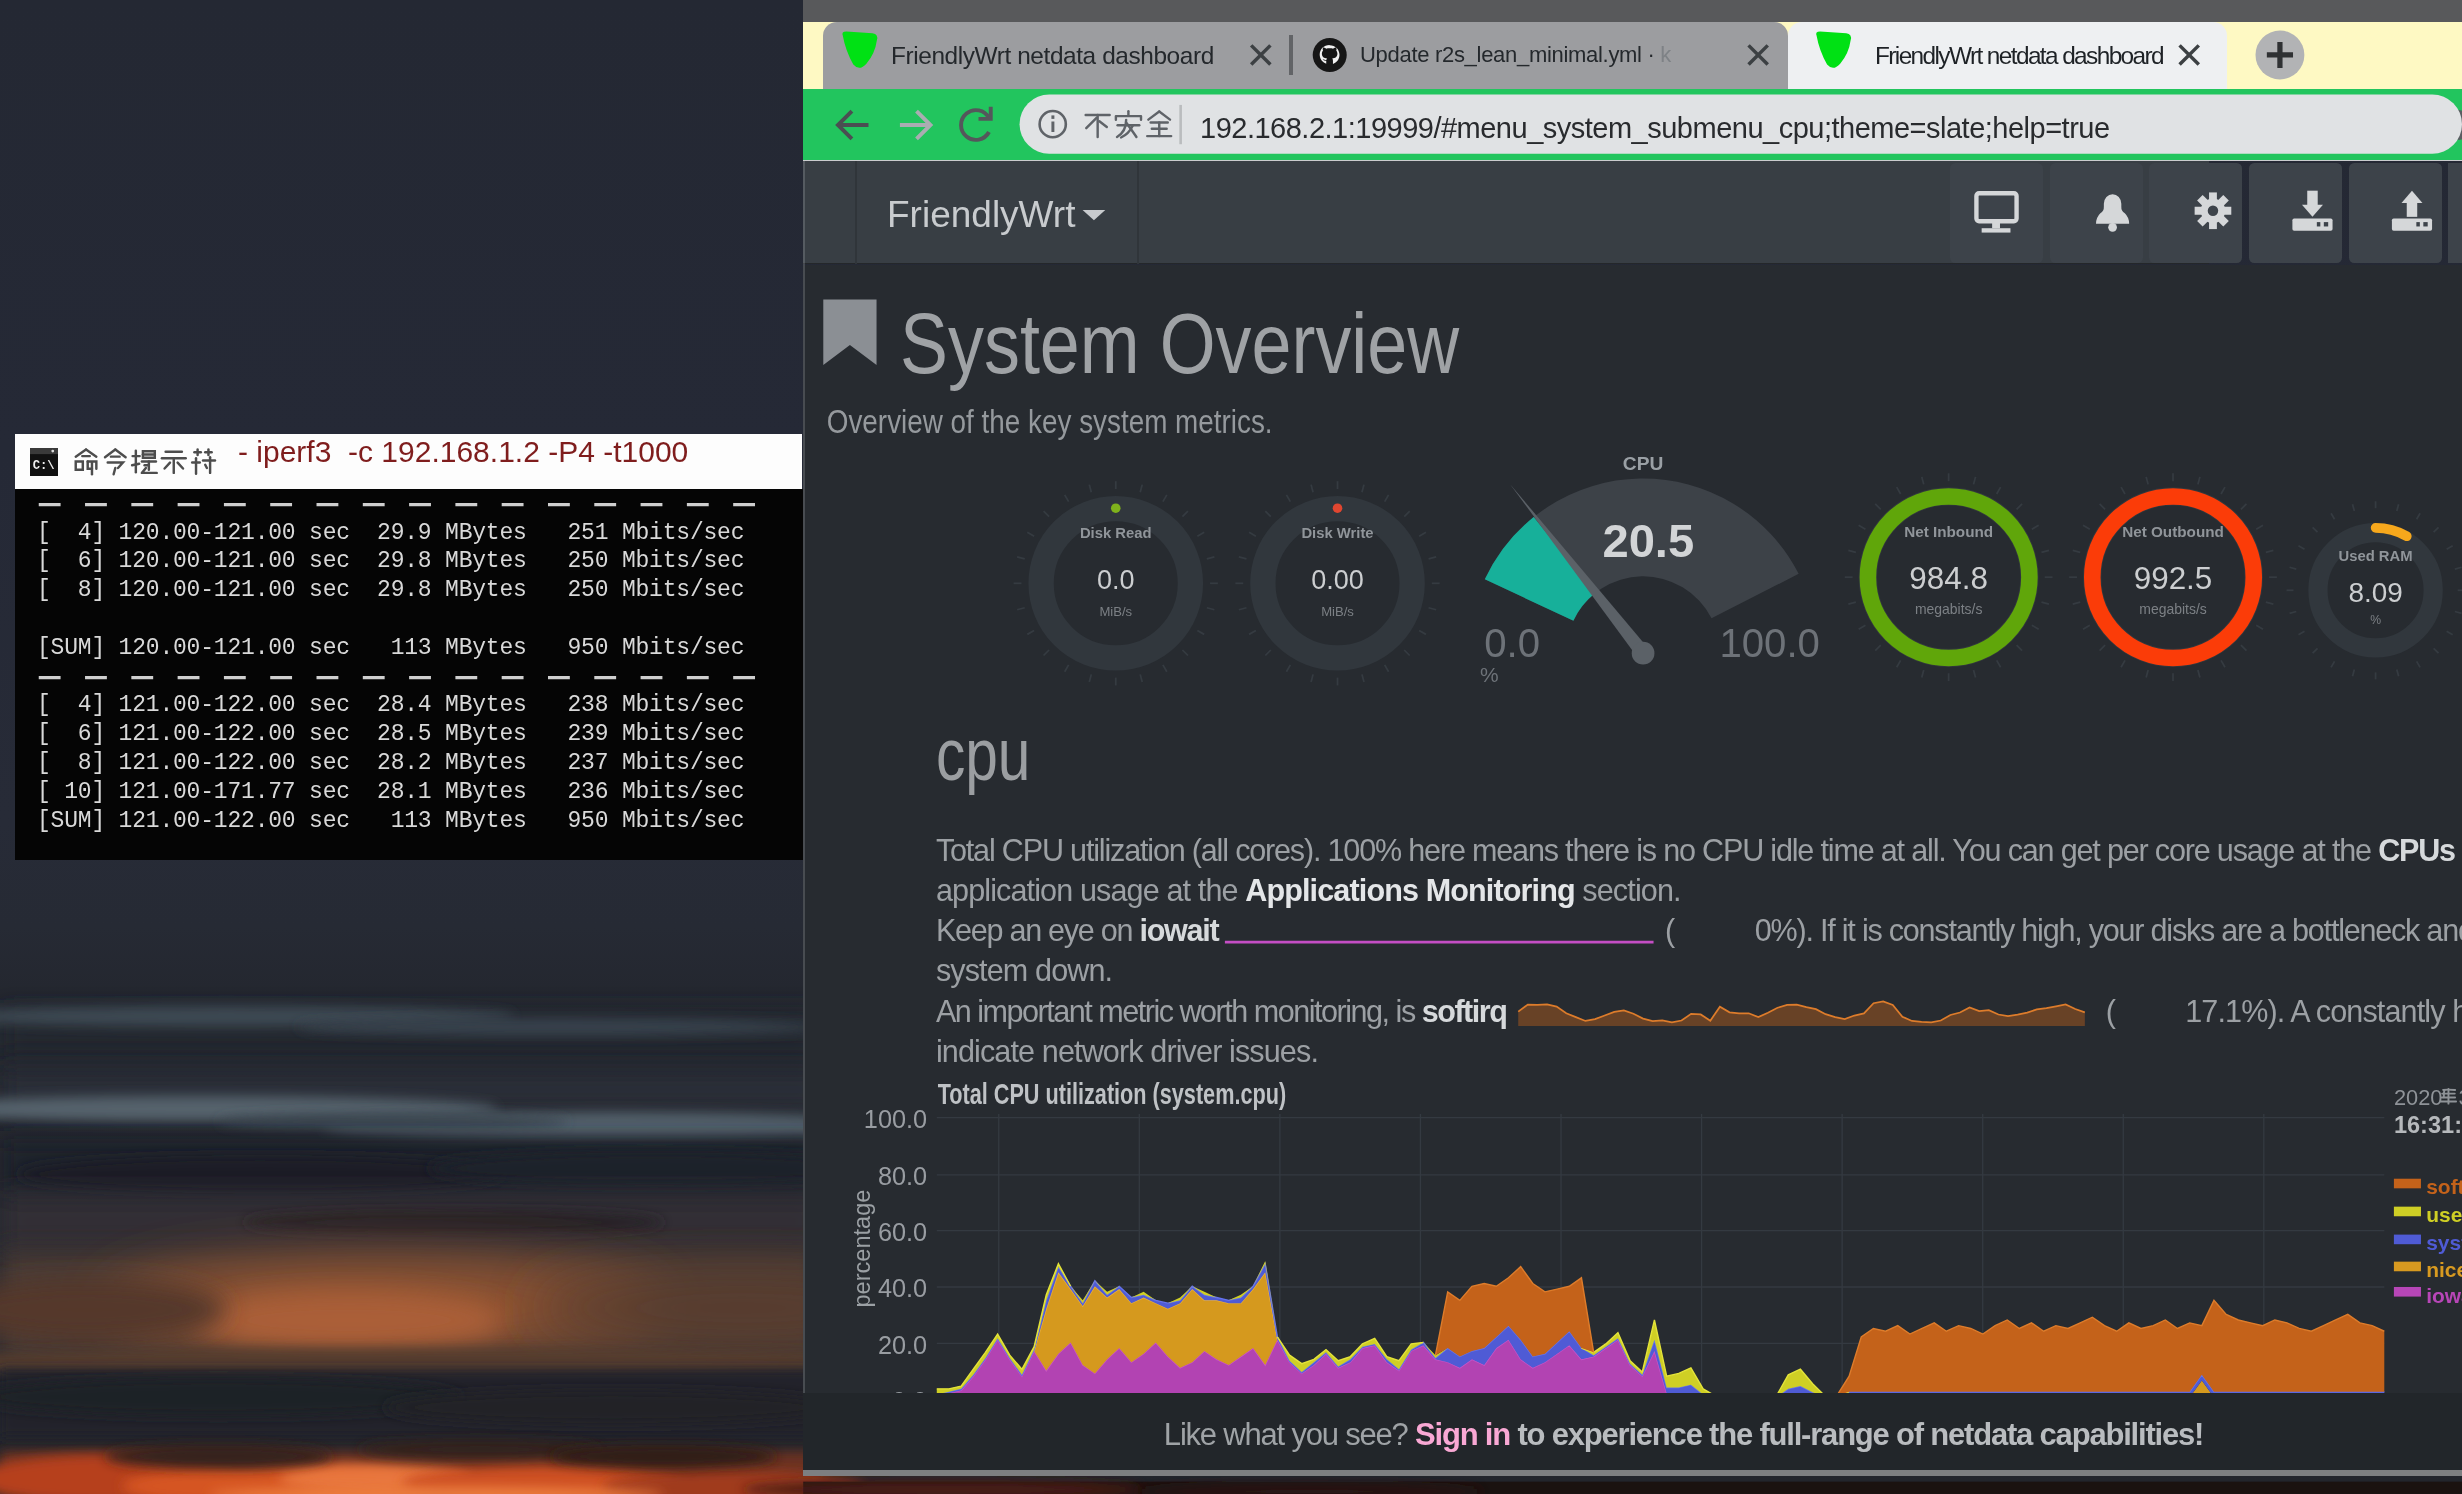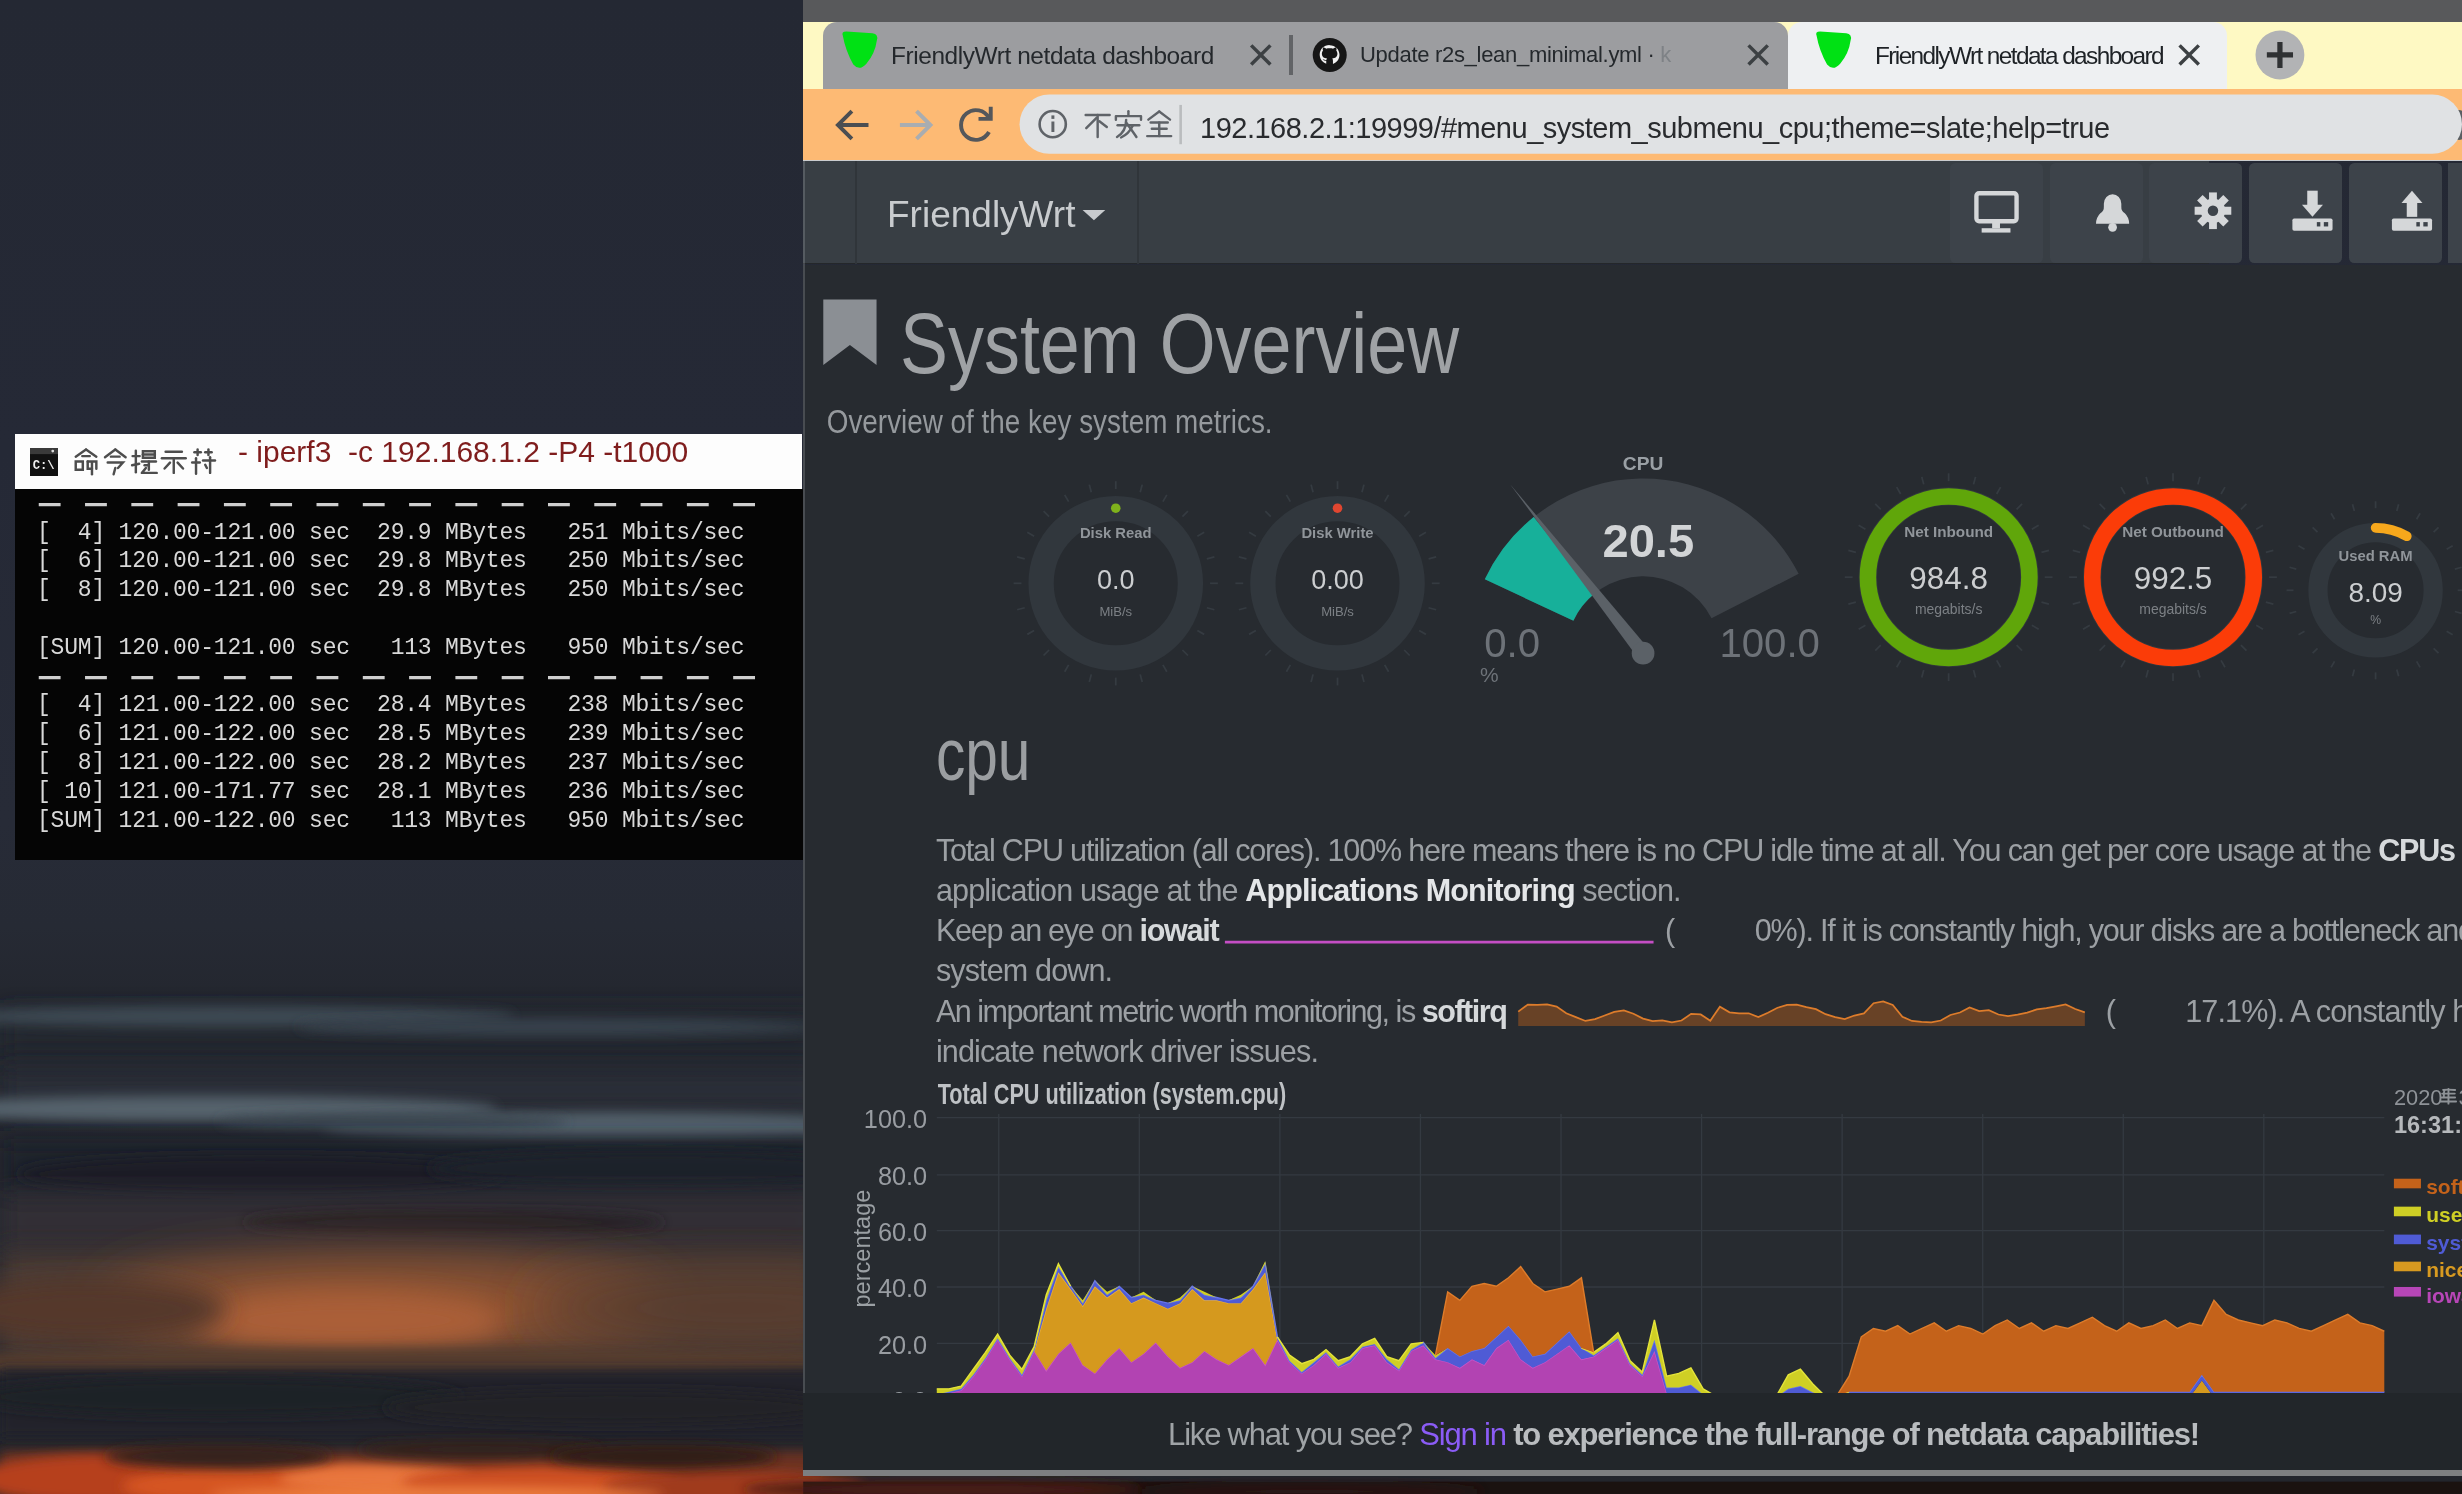--- a/index.html
+++ b/index.html
@@ -164,21 +164,21 @@
   <path d="M 1577,52 L 1599,74 M 1599,52 L 1577,74" stroke="#3c4043" stroke-width="4" fill="none"></path>
 
   <circle cx="1692" cy="63" r="28" fill="#b2b3b5"></circle>
   <path d="M 1677,63 L 1707,63 M 1692,48 L 1692,78" stroke="#2f3133" stroke-width="6"></path>
  </svg>
  <div class="abs" style="left:88px;top:42px;font-size:24.4px;letter-spacing:-0.4px;color:#24282c;">FriendlyWrt netdata dashboard</div>
  <div class="abs" style="left:557px;top:42px;font-size:22px;letter-spacing:-0.3px;color:#24282c;white-space:nowrap;width:367px;overflow:hidden">Update r2s_lean_minimal.yml · <span style="color:#7e8286">k</span></div>
  <div class="abs" style="left:1072px;top:42px;font-size:24.4px;letter-spacing:-1.6px;color:#1e2226;">FriendlyWrt netdata dashboard</div>
 </div>
 
-<div class="abs" style="left:0;top:89px;width:1659px;height:72px;background:#fdba74;border-bottom:1.7px solid #caccce;">
+<div class="abs" style="left:0;top:89px;width:1659px;height:72px;background:#22c55e;border-bottom:1.7px solid #caccce;">
  <div class="abs" style="left:1650px;top:21px;width:12.2px;height:30px;background:#5a5e62;border-radius:6.1px"></div>
  <svg width="1659" height="72" style="position:absolute;left:0;top:0" viewBox="0 0 1900 82">
 
   <path d="M 75,41 L 42,41 M 56,25 L 40,41 L 56,57" stroke="#4b4e52" stroke-width="4.5" fill="none"></path>
 
   <path d="M 111,41 L 144,41 M 130,25 L 146,41 L 130,57" stroke="#a9adb1" stroke-width="4.5" fill="none"></path>
 
   <path d="M 213,33 a 17,17 0 1 0 0,16" stroke="#54575b" stroke-width="4.5" fill="none"></path>
   <path d="M 215,20 L 215,34 L 201,34" stroke="#54575b" stroke-width="4.5" fill="none"></path>
 
@@ -487,16 +487,16 @@
       <text x="2779" y="1400" font-family="Liberation Sans, sans-serif" font-size="24" fill="#cfcf25" font-weight="bold" text-anchor="start">user</text>
       <rect x="2742" y="1414" width="31" height="11" fill="#4f5bd5"></rect>
       <text x="2779" y="1432" font-family="Liberation Sans, sans-serif" font-size="24" fill="#4f5bd5" font-weight="bold" text-anchor="start">system</text>
       <rect x="2742" y="1445" width="31" height="11" fill="#d89a20"></rect>
       <text x="2779" y="1463" font-family="Liberation Sans, sans-serif" font-size="24" fill="#d89a20" font-weight="bold" text-anchor="start">nice</text>
       <rect x="2742" y="1474" width="31" height="11" fill="#b746b7"></rect>
       <text x="2779" y="1492" font-family="Liberation Sans, sans-serif" font-size="24" fill="#b746b7" font-weight="bold" text-anchor="start">iowait</text>
     </svg>
 <div class="abs" style="left:0;top:1393px;width:1659px;height:83px;background:#22262a;">
  <div style="position:absolute;left:304px;top:23.6px;width:1153px;text-align:center;font-size:31px;letter-spacing:-1.2px;color:#9fa3a6;white-space:nowrap">
-  Like what you see? <span style="font-weight:normal;color:#8b5cf6">Sign in</span> <span style="font-weight:bold;color:#b9bcbf">to experience the full-range of netdata capabilities!</span>
+  Like what you see? <span style="font-weight:bold;color:#f9a8d4">Sign in</span> <span style="font-weight:bold;color:#b9bcbf">to experience the full-range of netdata capabilities!</span>
  </div>
 </div>
 </div>
 
 </body></html>

